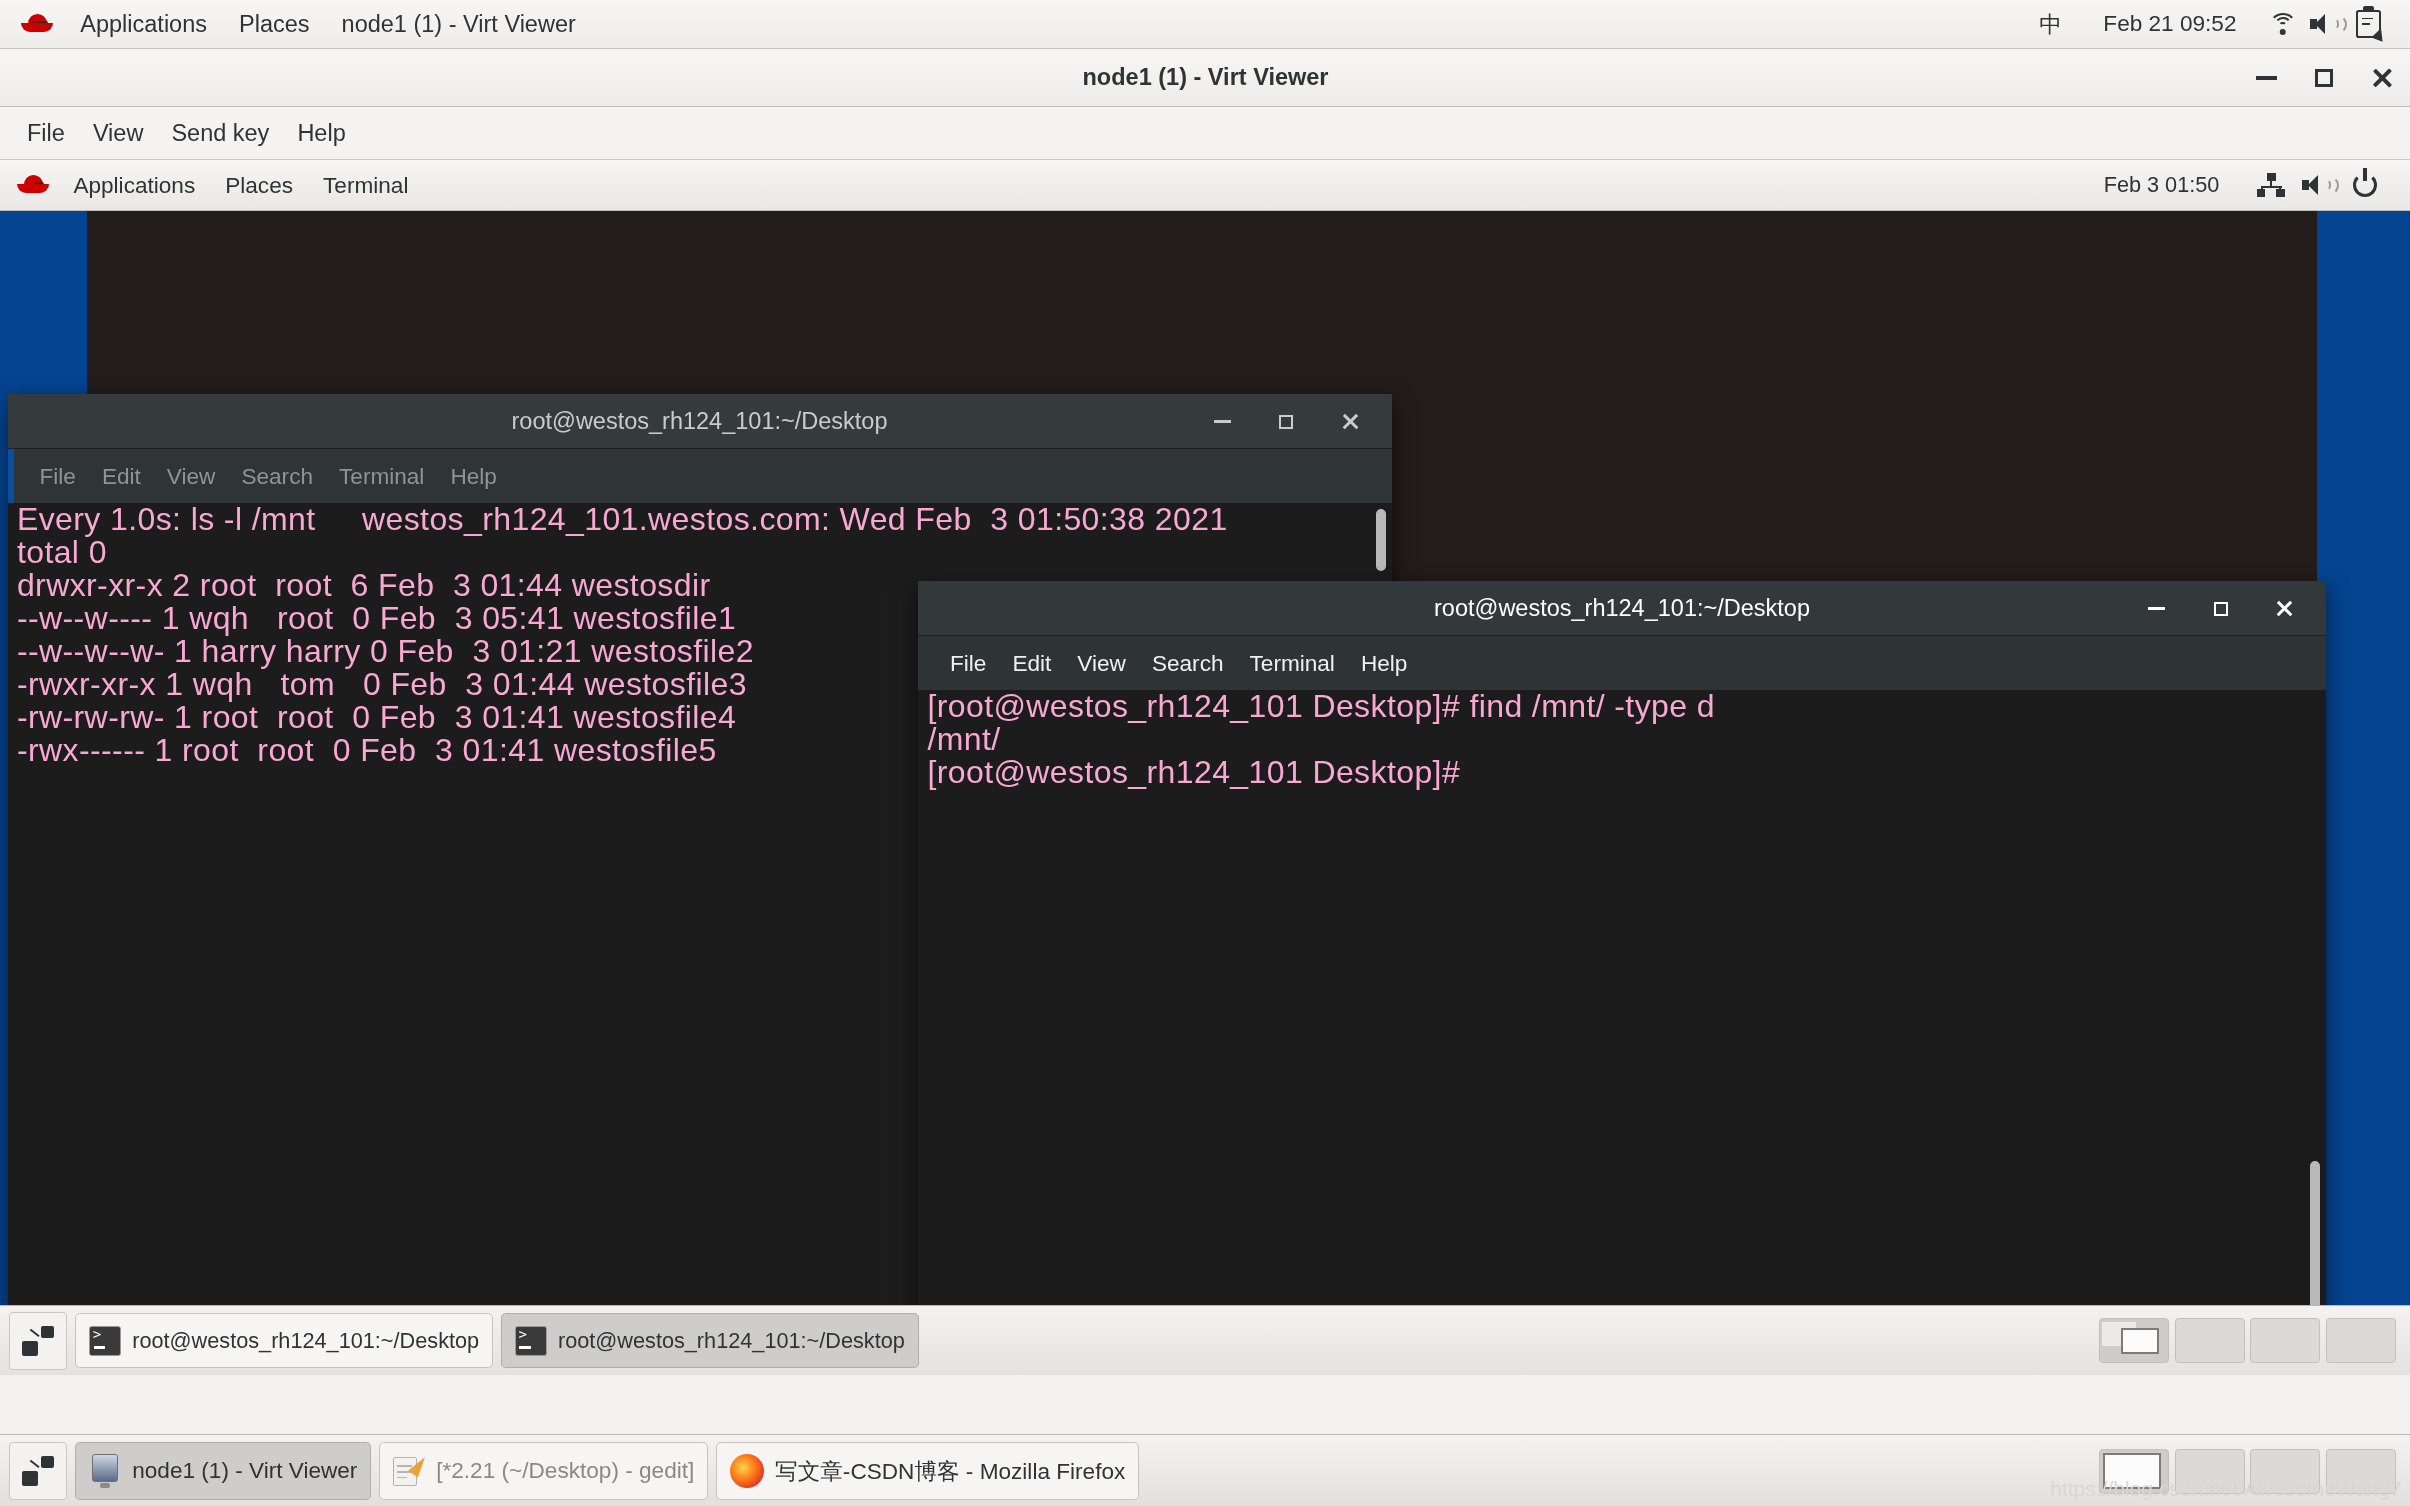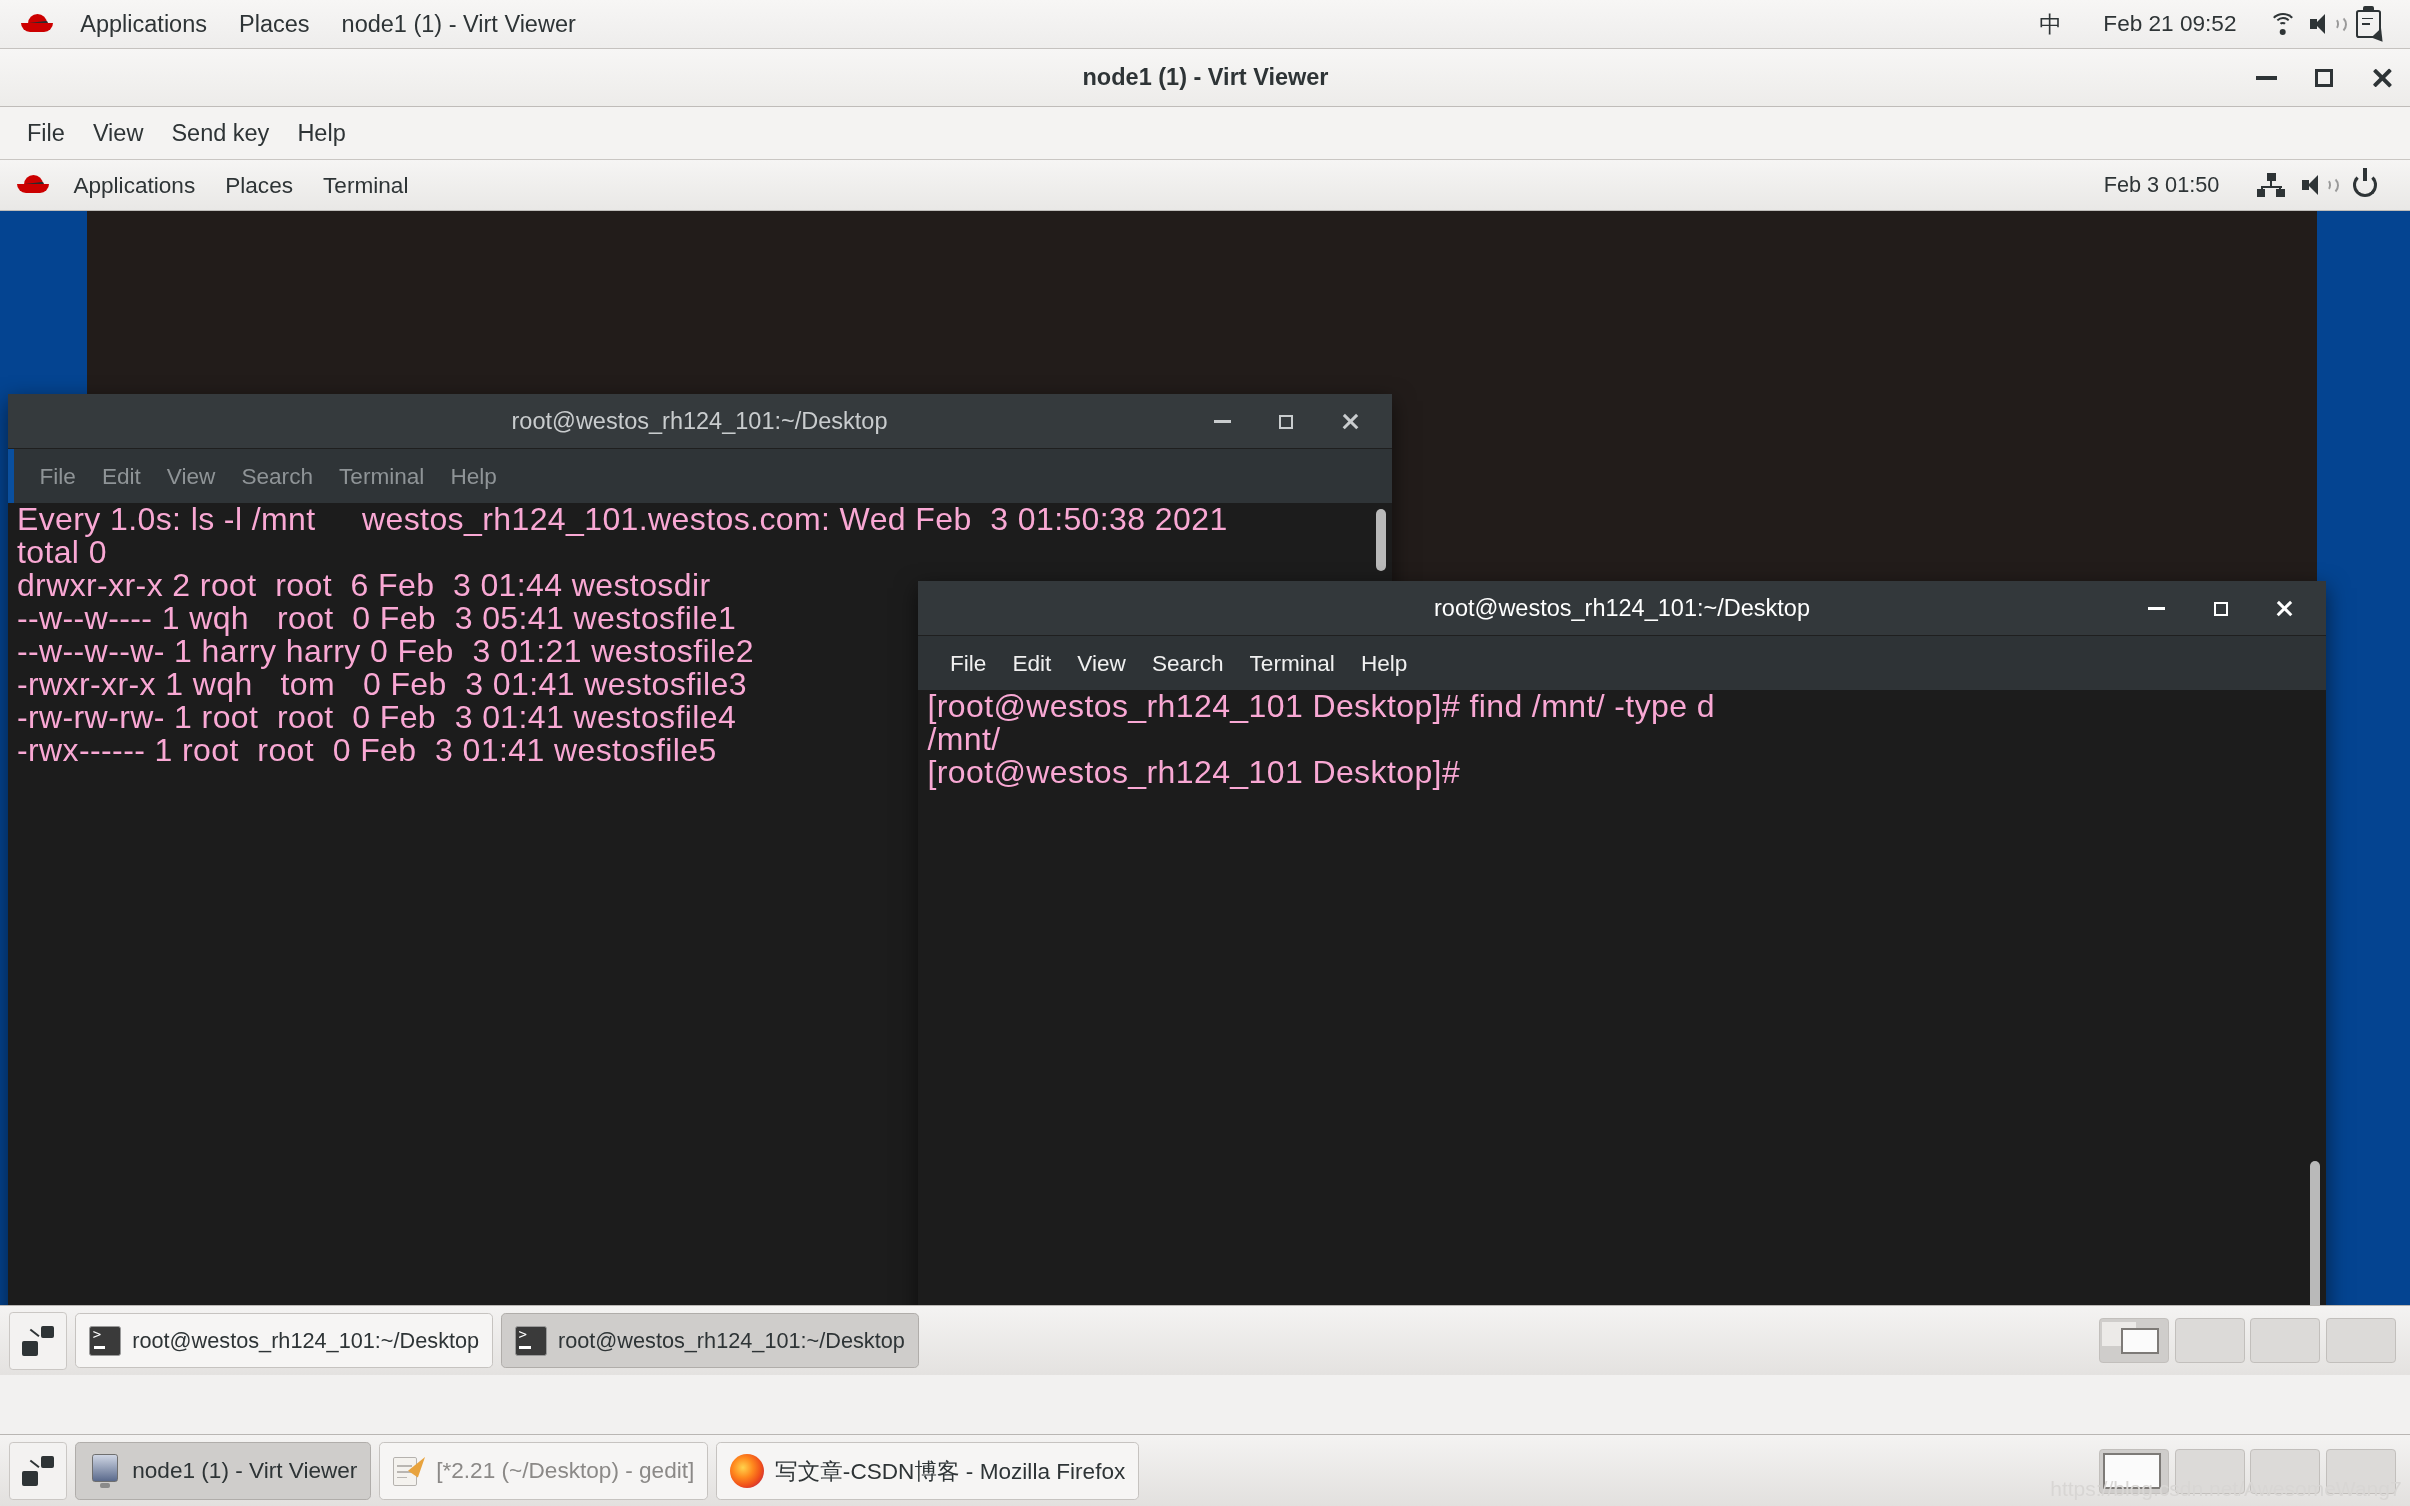--- a/index.html
+++ b/index.html
@@ -335,21 +335,21 @@
         <div class="mi">Terminal</div>
         <div class="mi">Help</div>
       </div>
       <div class="term-body">
         <div class="tline">Every 1.0s: ls -l /mnt     westos_rh124_101.westos.com: Wed Feb  3 01:50:38 2021</div>
         <div class="tline"></div>
         <div class="tline">total 0</div>
         <div class="tline">drwxr-xr-x 2 root  root  6 Feb  3 01:44 westosdir</div>
         <div class="tline">--w--w---- 1 wqh   root  0 Feb  3 05:41 westosfile1</div>
         <div class="tline">--w--w--w- 1 harry harry 0 Feb  3 01:21 westosfile2</div>
-        <div class="tline">-rwxr-xr-x 1 wqh   tom   0 Feb  3 01:41 westosfile3</div>
+        <div class="tline">-rwxr-xr-x 1 wqh   tom   0 Feb  3 01:44 westosfile3</div>
         <div class="tline">-rw-rw-rw- 1 root  root  0 Feb  3 01:41 westosfile4</div>
         <div class="tline">-rwx------ 1 root  root  0 Feb  3 01:41 westosfile5</div>
         <div class="sbar" style="top:5.6px;height:62px;"></div>
       </div>
     </div>
 
     <div class="term" id="termFront">
       <div class="term-tb">
         <div class="tt">root@westos_rh124_101:~/Desktop</div>
         <div class="term-ctrls">

